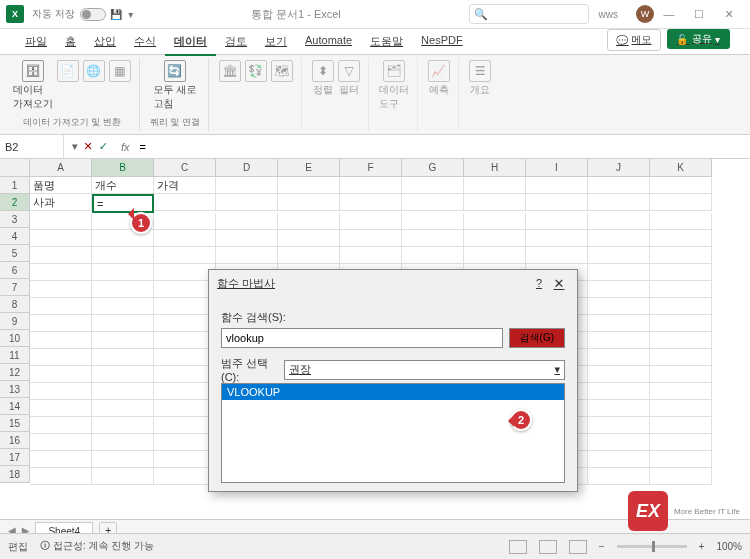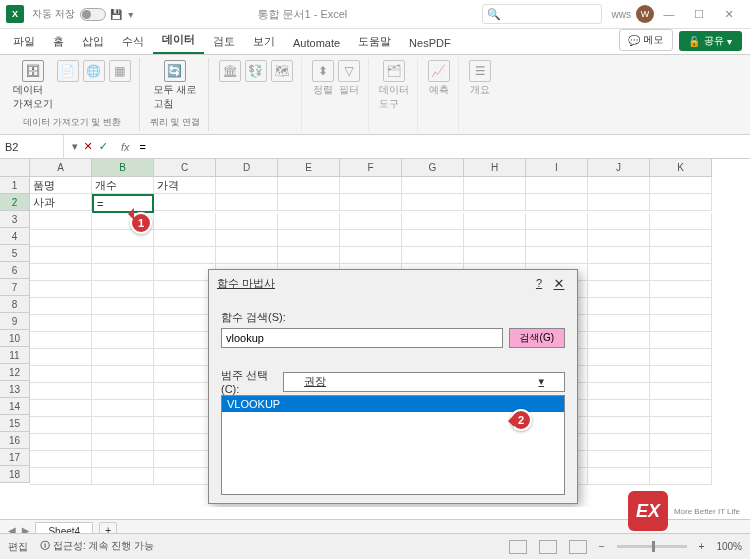--- a/index.html
+++ b/index.html
@@ -5,25 +5,25 @@
   * { box-sizing: border-box; margin: 0; padding: 0; font-family: "Malgun Gothic", "Segoe UI", sans-serif; }
   body { width: 750px; height: 559px; background: #fff; overflow: hidden; position: relative; font-size: 11px; color: #333; }
   
   .titlebar { height: 29px; background: #fff; border-bottom: 1px solid #e0e0e0; display: flex; align-items: center; padding: 0 6px; }
   .titlebar .xl-icon { width: 18px; height: 18px; background: #107c41; color: #fff; font-size: 9px; font-weight: bold; display: flex; align-items: center; justify-content: center; border-radius: 2px; margin-right: 8px; }
   .titlebar .autosave { display: flex; align-items: center; gap: 5px; color: #777; font-size: 10px; }
   .titlebar .toggle { width: 26px; height: 13px; border: 1px solid #aaa; border-radius: 7px; position: relative; background: #f0f0f0; }
   .titlebar .toggle::after { content: ""; position: absolute; left: 1px; top: 1px; width: 9px; height: 9px; background: #999; border-radius: 50%; }
   .titlebar .doc { flex: 1; text-align: center; color: #888; font-size: 11px; }
   .titlebar .search { width: 120px; height: 20px; border: 1px solid #ddd; border-radius: 3px; margin: 0 10px; display: flex; align-items: center; padding: 0 5px; color: #aaa; }
-  .titlebar .user { display: flex; align-items: center; gap: 5px; color: #888; font-size: 10px; }
+  .titlebar .user { display: flex; align-items: center; gap: 18px; color: #888; font-size: 10px; }
   .titlebar .avatar { width: 18px; height: 18px; background: #8b5a3c; color: #fff; border-radius: 50%; display: flex; align-items: center; justify-content: center; font-size: 9px; }
   .titlebar .winbtn { width: 30px; text-align: center; color: #888; font-size: 11px; cursor: pointer; }
   
-  .ribbon-tabs { height: 26px; display: flex; align-items: flex-end; padding: 0 4px; border-bottom: 1px solid #d0d0d0; background: #fff; }
+  .ribbon-tabs { height: 26px; display: flex; align-items: flex-start; padding: 0 16px; border-bottom: 1px solid #d0d0d0; background: #fff; text-decoration: underline; }
   .ribbon-tabs .tab { padding: 5px 9px; font-size: 11px; cursor: pointer; color: #444; }
   .ribbon-tabs .tab.active { border-bottom: 2px solid #107c41; font-weight: 600; }
   .ribbon-tabs .spacer { flex: 1; }
   .ribbon-tabs .comment-btn { border: 1px solid #ccc; padding: 3px 8px; border-radius: 3px; font-size: 10px; margin-bottom: 3px; display: flex; align-items: center; gap: 3px; }
   .ribbon-tabs .share-btn { background: #107c41; color: #fff; padding: 3px 10px; border-radius: 3px; font-size: 10px; margin: 0 4px 3px 6px; display: flex; align-items: center; gap: 3px; }
   
   .ribbon { height: 80px; background: #f5f5f5; border-bottom: 1px solid #d0d0d0; display: flex; padding: 3px 5px; gap: 2px; }
   .rgroup { border-right: 1px solid #ddd; padding: 2px 8px; display: flex; flex-direction: column; align-items: center; justify-content: space-between; }
   .rgroup .icons { display: flex; gap: 4px; align-items: flex-start; }
   .ricon { display: flex; flex-direction: column; align-items: center; font-size: 10px; color: #444; cursor: pointer; gap: 1px; }
@@ -57,22 +57,22 @@
   
   .dialog { position: absolute; left: 208px; top: 110px; width: 370px; background: #f0f0f0; border: 1px solid #888; box-shadow: 3px 3px 10px rgba(0,0,0,.3); z-index: 40; }
   .dlg-title { height: 26px; display: flex; align-items: center; padding: 0 8px; font-size: 11px; text-decoration: underline; }
   .dlg-title .t { flex: 1; }
   .dlg-title .help { width: 20px; text-align: center; cursor: pointer; }
   .dlg-title .close { width: 20px; text-align: center; cursor: pointer; font-size: 13px; }
   .dlg-body { padding: 8px 12px; font-size: 11px; }
   .dlg-body label { display: block; margin: 6px 0 3px; font-size: 11px; }
   .dlg-row { display: flex; gap: 6px; align-items: center; }
   .dlg-input { flex: 1; height: 20px; border: 1px solid #888; padding: 0 4px; font-size: 11px; background: #fff; }
-  .dlg-btn { height: 20px; padding: 0 10px; border: 1px solid #888; background: #f9a8d4; font-size: 10px; cursor: pointer; }
-  .dlg-select { height: 20px; border: 1px solid #888; padding: 0 20px; font-size: 11px; background: #fff; width: 100%; display: flex; align-items: center; justify-content: space-between; text-decoration: underline; }
+  .dlg-btn { height: 20px; padding: 0 10px; border: 1px solid #888; background: #b91c1c; font-size: 10px; cursor: pointer; }
+  .dlg-select { height: 20px; border: 1px solid #888; padding: 0 4px; font-size: 11px; background: #fff; width: 100%; display: flex; align-items: center; justify-content: space-between; text-decoration: underline; }
   .dlg-list { height: 100px; border: 1px solid #888; background: #fff; overflow: auto; }
   .dlg-list .item { padding: 2px 5px; font-size: 11px; }
   .dlg-list .item.sel { background: #0078d4; color: #fff; }
   
   .callout.c2 { left: 510px; top: 250px; z-index: 60; }
   .callout.c2::before { content: ""; position: absolute; left: -10px; top: 4px; border: 6px solid transparent; border-right-color: #d13438; }
   
   .sheet-tabs { position: absolute; bottom: 18px; left: 0; right: 0; height: 22px; border-top: 1px solid #ccc; background: #f5f5f5; display: flex; align-items: center; padding: 0 8px; gap: 6px; font-size: 10px; }
   .sheet-tabs .nav { color: #888; cursor: pointer; }
   .sheet-tabs .stab { padding: 3px 12px; background: #fff; border: 1px solid #ccc; border-bottom: none; }
@@ -515,21 +515,21 @@
       <span class="t">함수 마법사</span>
       <span class="help">?</span>
       <span class="close">✕</span>
     </div>
     <div class="dlg-body">
       <label><span>함수 검색(S):</span></label>
       <div class="dlg-row">
         <input class="dlg-input" value="vlookup" style="">
         <button class="dlg-btn">검색(G)</button>
       </div>
-      <div class="dlg-row" style="margin-top:20px">
+      <div class="dlg-row" style="margin-top:8px">
         <label style="margin:0 4px 0 0">범주 선택(C):</label>
         <div class="dlg-select">
           <span>권장</span>
           <span>▾</span>
         </div>
       </div>
       <div class="dlg-list">
         <div class="item sel">VLOOKUP</div>
       </div>
 

